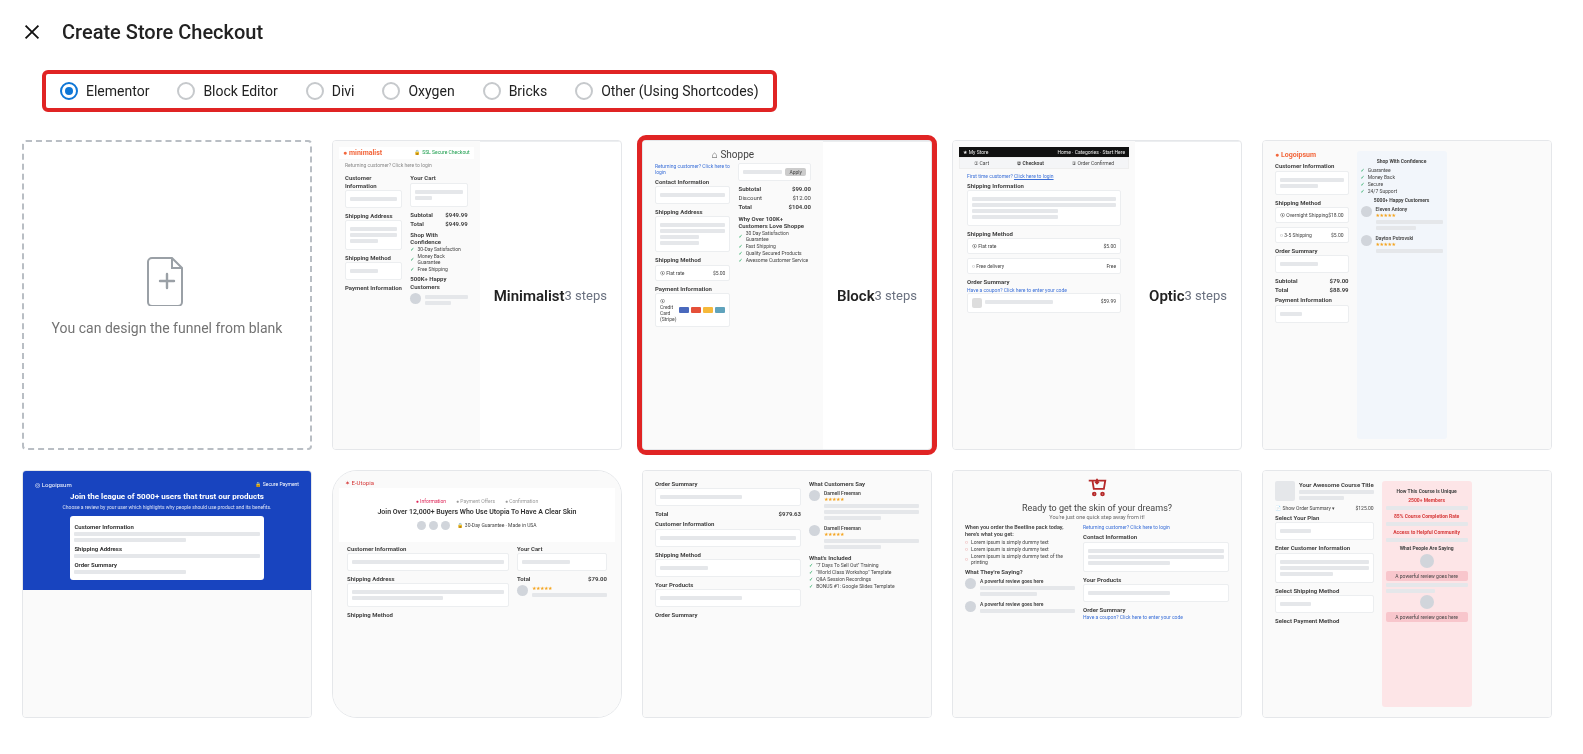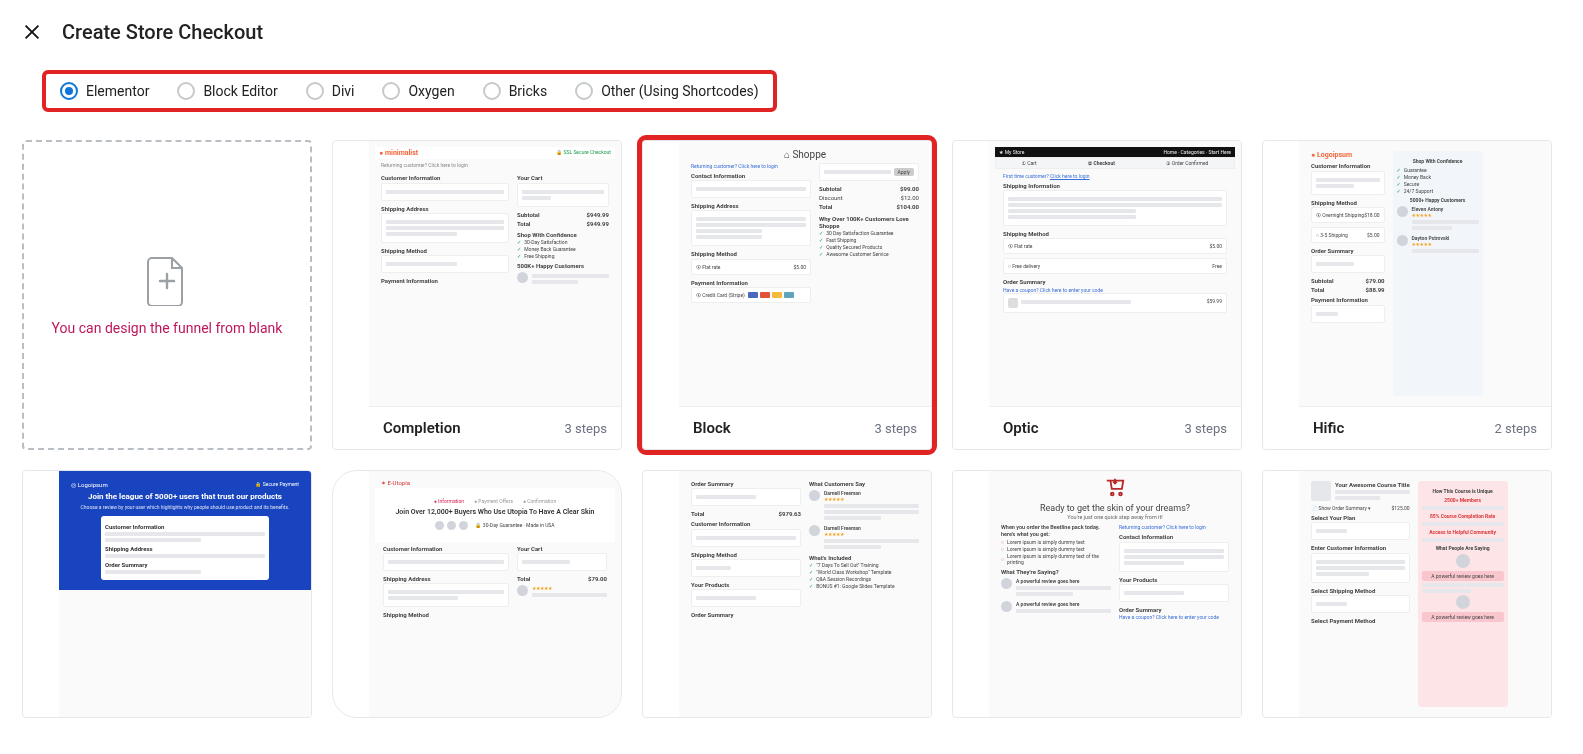--- a/index.html
+++ b/index.html
@@ -9,24 +9,24 @@
     .close-x { width:24px; height:24px; display:flex; align-items:center; justify-content:center; cursor:pointer; }
     .close-x svg { width:22px; height:22px; stroke:#111; stroke-width:2; }
     .page-title { font-size:20px; font-weight:500; color:#222; }
     .builder-row { display:flex; align-items:center; gap:28px; border:4px solid #e02424; border-radius:6px; padding:8px 14px; width:max-content; margin-left:22px; margin-bottom:28px; }
     .radio-opt { display:flex; align-items:center; gap:8px; cursor:pointer; }
     .radio-circle { width:18px; height:18px; border-radius:50%; border:2px solid #c6c9cc; display:flex; align-items:center; justify-content:center; background:#fff; }
     .radio-circle.checked { border-color:#0e76d6; }
     .radio-dot { width:8px; height:8px; border-radius:50%; background:#0e76d6; }
     .radio-label { font-size:14px; color:#222; }
     .grid { display:grid; grid-template-columns:repeat(5,290px); gap:20px; padding:0 2px; }
-    .card { border:1px solid #e5e7ea; border-radius:4px; background:#fff; overflow:hidden; display:flex; flex-direction:column; height:310px;padding-left:36px; }
+    .card { border:1px solid #e5e7ea; border-radius:4px; background:#fff; overflow:hidden; display:flex; flex-direction:row; height:310px; }
     .card.highlight { outline:5px solid #e02424; border-radius:4px; }
     .card-blank { border:2px dashed #b9bec4; display:flex; flex-direction:column; align-items:center; justify-content:center; gap:14px; padding:20px; }
-    .blank-caption { font-size:14px; color:#be185d; margin-top:0; }
+    .blank-caption { font-size:14px; color:#737373; margin-top:0; }
     .btn-wide { width:230px; padding:10px 0; border:1px solid #dcdfe3; border-radius:4px; background:#fff; font-size:14px; color:#333; cursor:pointer; }
     .preview { flex:1; background:#fafafa; position:relative; overflow:hidden; }
     .preview .wrap { position:absolute; inset:6px; }
     .card-footer { display:flex; justify-content:space-between; align-items:center; padding:12px 14px; border-top:1px solid #eceef0; }
     .card-name { font-size:15px; font-weight:600; color:#222; }
     .card-steps { font-size:13px; color:#6b7280; }
     .row2 { margin-top:20px; }
     
     .mini { font-size:5px; line-height:1.2; color:#444; }
     .mini .split { display:flex; gap:8px; }
@@ -182,21 +182,21 @@
                   <div class="txt">
                     <div class="line"></div>
                     <div class="line sm"></div>
                   </div>
                 </div>
           </div>
         </div>
       </div>
         </div>
     <div class="card-footer">
-      <span class="card-name">Completion</span>
+      <span class="card-name">Minimalist</span>
       <span class="card-steps">3 steps</span>
     </div>
       </div>
       <div class="card highlight">
     <div class="preview">
       <div class="mini wrap">
         <div style="text-align:center;font-size:10px;padding:2px 0;">⌂ Shoppe</div>
         <div class="split" style="padding:0 6px;">
           <div class="col">
             <div style="font-size:5px;color:#3a6fd8;">Returning customer? Click here to login</div>
@@ -367,24 +367,20 @@
                   <div class="txt">
                     <div style="font-size:5px;font-weight:600;">Dayton Pstrovski</div>
                     <div class="stars">★★★★★</div>
                     <div class="line"></div>
                   </div>
                 </div>
           </div>
         </div>
       </div>
         </div>
-    <div class="card-footer">
-      <span class="card-name">Hific</span>
-      <span class="card-steps">2 steps</span>
-    </div>
       </div>
     </div>
 
   <div class="grid row2" id="grid-row-2">
       <div class="card" style="height: 248px;">
         <div class="preview">
       <div class="mini wrap" style="inset:0;">
         <div class="hero-blue">
           <div style="display:flex;justify-content:space-between;padding:0 6px 4px;">
                 <span style="font-size:6px;">◎ Logoipsum</span>

